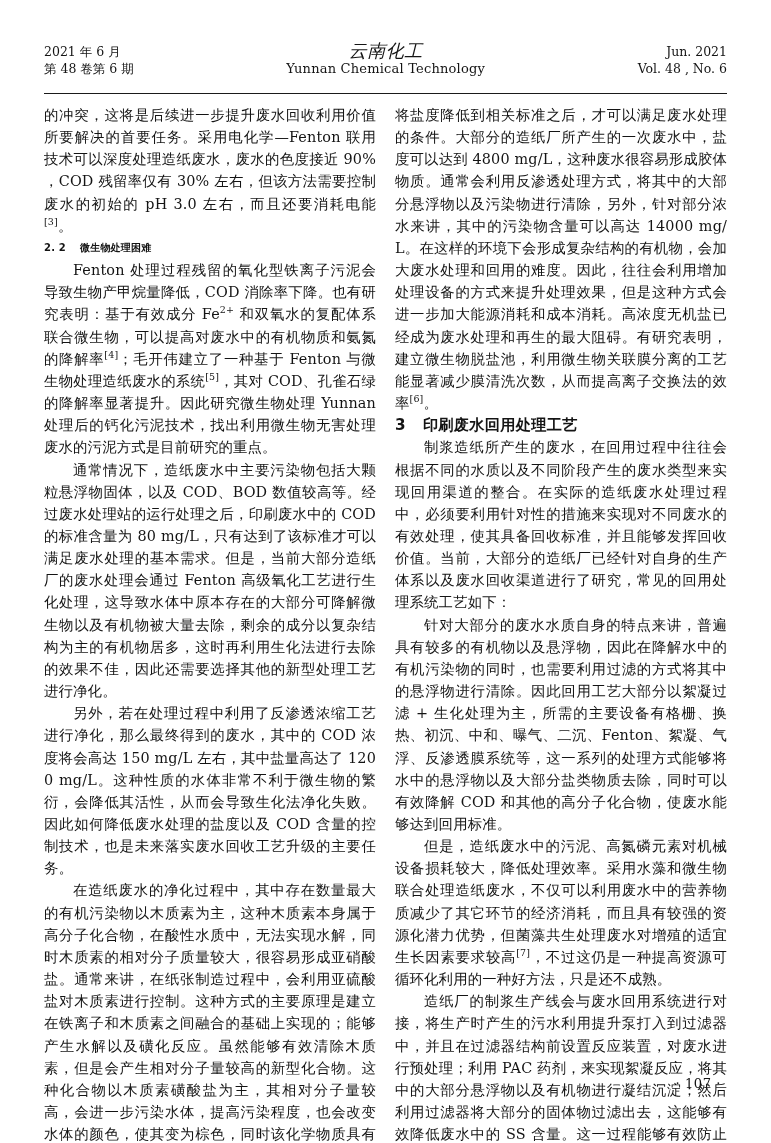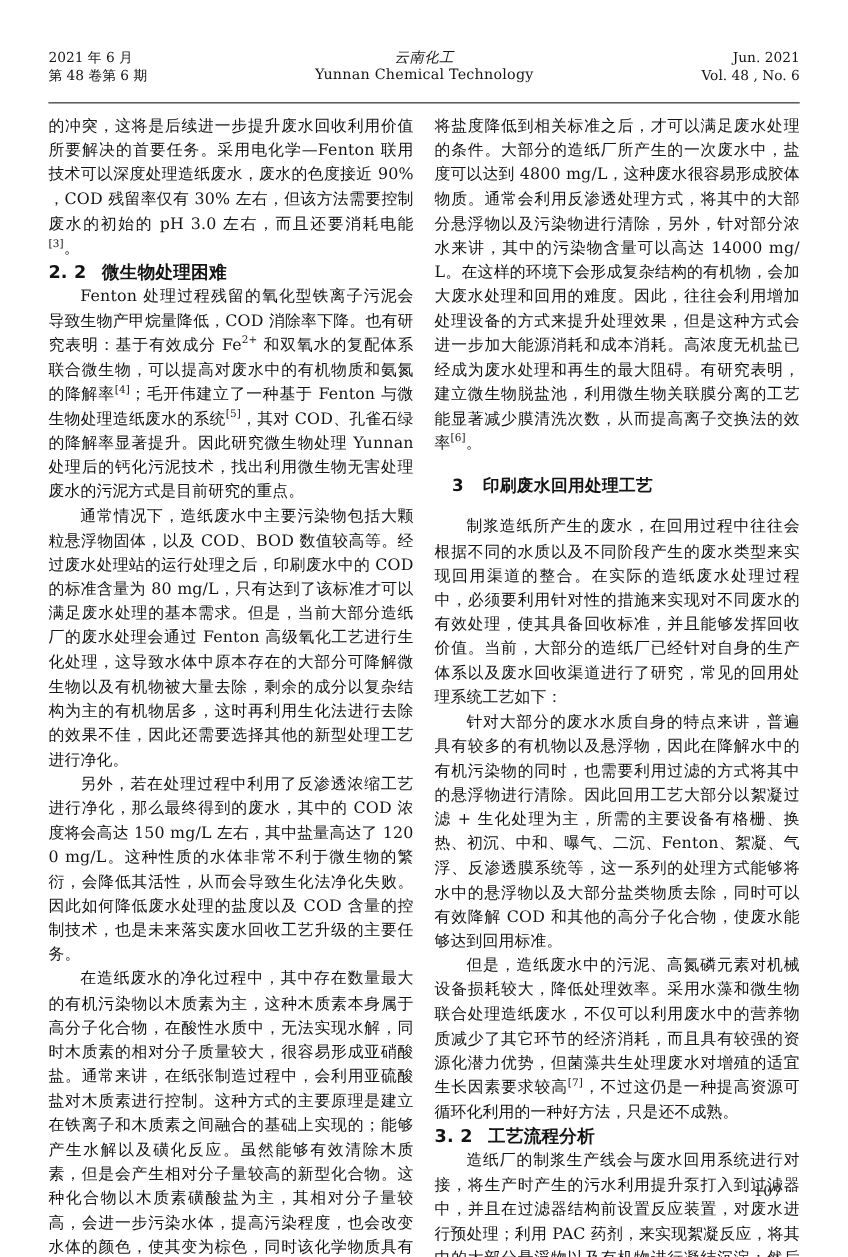--- a/index.html
+++ b/index.html
@@ -33,23 +33,23 @@
     display: flex;
     align-items: flex-start;
     font-size: 12.5px;
     line-height: 16.5px;
   }
   .mast-col { white-space: nowrap; }
   .mast-left  { text-align: left; }
   .mast-center{ text-align: center; flex: 1 1 auto; }
   .mast-right { text-align: right; }
   .mast-center .journal-cn {
-    font-family: Liberation Sans, sans-serif;
+    font-family: Liberation Mono, monospace;
     font-style: italic;
-    font-size: 13px;
+    font-size: 18px;
     letter-spacing: 0.5px;
   }
   .mast-center .journal-en {
     font-family: "DejaVu Serif", "Liberation Serif", serif;
     font-size: 13px;
     letter-spacing: 0.2px;
   }
   .mast-line { display: block; }
 
   .rule {
@@ -82,32 +82,32 @@
     line-height: 22.15px;
     text-align: justify;
     text-justify: inter-character;
     letter-spacing: 0.15px;
     text-indent: 0;
     word-break: break-all;
   }
   p.body-text.indent { text-indent: 29px; }
 
   h2.sec-head {
-    margin: 16px;
+    margin: 0;
     font-family: "DejaVu Sans", "Liberation Sans", sans-serif;
     font-weight: bold;
     font-size: 15.2px;
     line-height: 22.15px;
     letter-spacing: 0.3px;
   }
   h3.sub-head {
     margin: 0;
     font-family: "DejaVu Sans", "Liberation Sans", sans-serif;
     font-weight: bold;
-    font-size: 16px;
+    font-size: 10px;
     line-height: 22.15px;
     letter-spacing: 0.2px;
   }
   .num-gap { display: inline-block; width: 14px; }
   .num-gap-wide { display: inline-block; width: 17px; }
 
   sup.ref {
     font-size: 9.5px;
     vertical-align: super;
     line-height: 0;
@@ -170,20 +170,19 @@
 
       <h2 class="sec-head"><span>3</span><span class="num-gap-wide"></span><span>印刷废水回用处理工艺</span></h2>
 
 
       <p class="body-text indent">制浆造纸所产生的废水，在回用过程中往往会根据不同的水质以及不同阶段产生的废水类型来实现回用渠道的整合。在实际的造纸废水处理过程中，必须要利用针对性的措施来实现对不同废水的有效处理，使其具备回收标准，并且能够发挥回收价值。当前，大部分的造纸厂已经针对自身的生产体系以及废水回收渠道进行了研究，常见的回用处理系统工艺如下：</p>
 
       <p class="body-text indent">针对大部分的废水水质自身的特点来讲，普遍具有较多的有机物以及悬浮物，因此在降解水中的有机污染物的同时，也需要利用过滤的方式将其中的悬浮物进行清除。因此回用工艺大部分以絮凝过滤 + 生化处理为主，所需的主要设备有格栅、换热、初沉、中和、曝气、二沉、Fenton、絮凝、气浮、反渗透膜系统等，这一系列的处理方式能够将水中的悬浮物以及大部分盐类物质去除，同时可以有效降解 COD 和其他的高分子化合物，使废水能够达到回用标准。</p>
 
       <p class="body-text indent"><span>但是，造纸废水中的污泥、高氮磷元素对机械设备损耗较大，降低处理效率。采用水藻和微生物联合处理造纸废水，不仅可以利用废水中的营养物质减少了其它环节的经济消耗，而且具有较强的资源化潜力优势，但菌藻共生处理废水对增殖的适宜生长因素要求较高</span><sup class="ref">[7]</sup><span>，不过这仍是一种提高资源可循环化利用的一种好方法，只是还不成熟。</span></p>
 
-      <h3 class="sub-head"><span>3. 2</span><span class="num-gap"></span><span>工艺流程分析</span></h3>
 
       <p class="body-text indent">造纸厂的制浆生产线会与废水回用系统进行对接，将生产时产生的污水利用提升泵打入到过滤器中，并且在过滤器结构前设置反应装置，对废水进行预处理；利用 PAC 药剂，来实现絮凝反应，将其中的大部分悬浮物以及有机物进行凝结沉淀；然后利用过滤器将大部分的固体物过滤出去，这能够有效降低废水中的 SS 含量。这一过程能够有效防止臭氧催化塔出现堵塞现象，也可以进一步降低臭氧的消耗量。</p>
     </div>
   </div>
 
   <div class="folio">· 107 ·</div>
 </div>
 
 </body></html>

